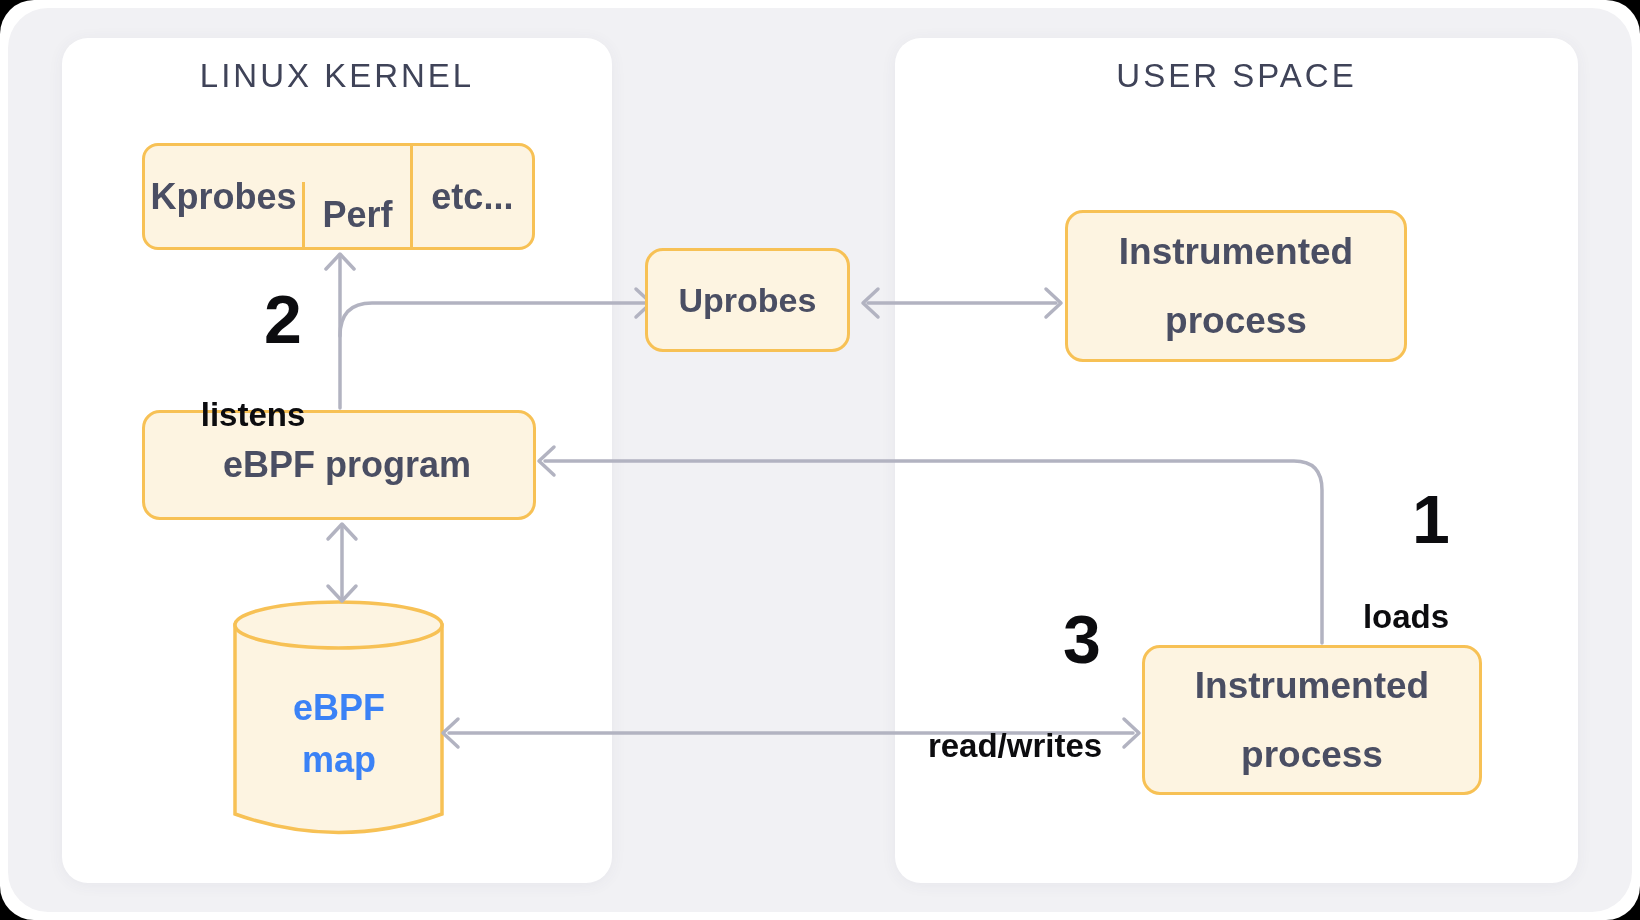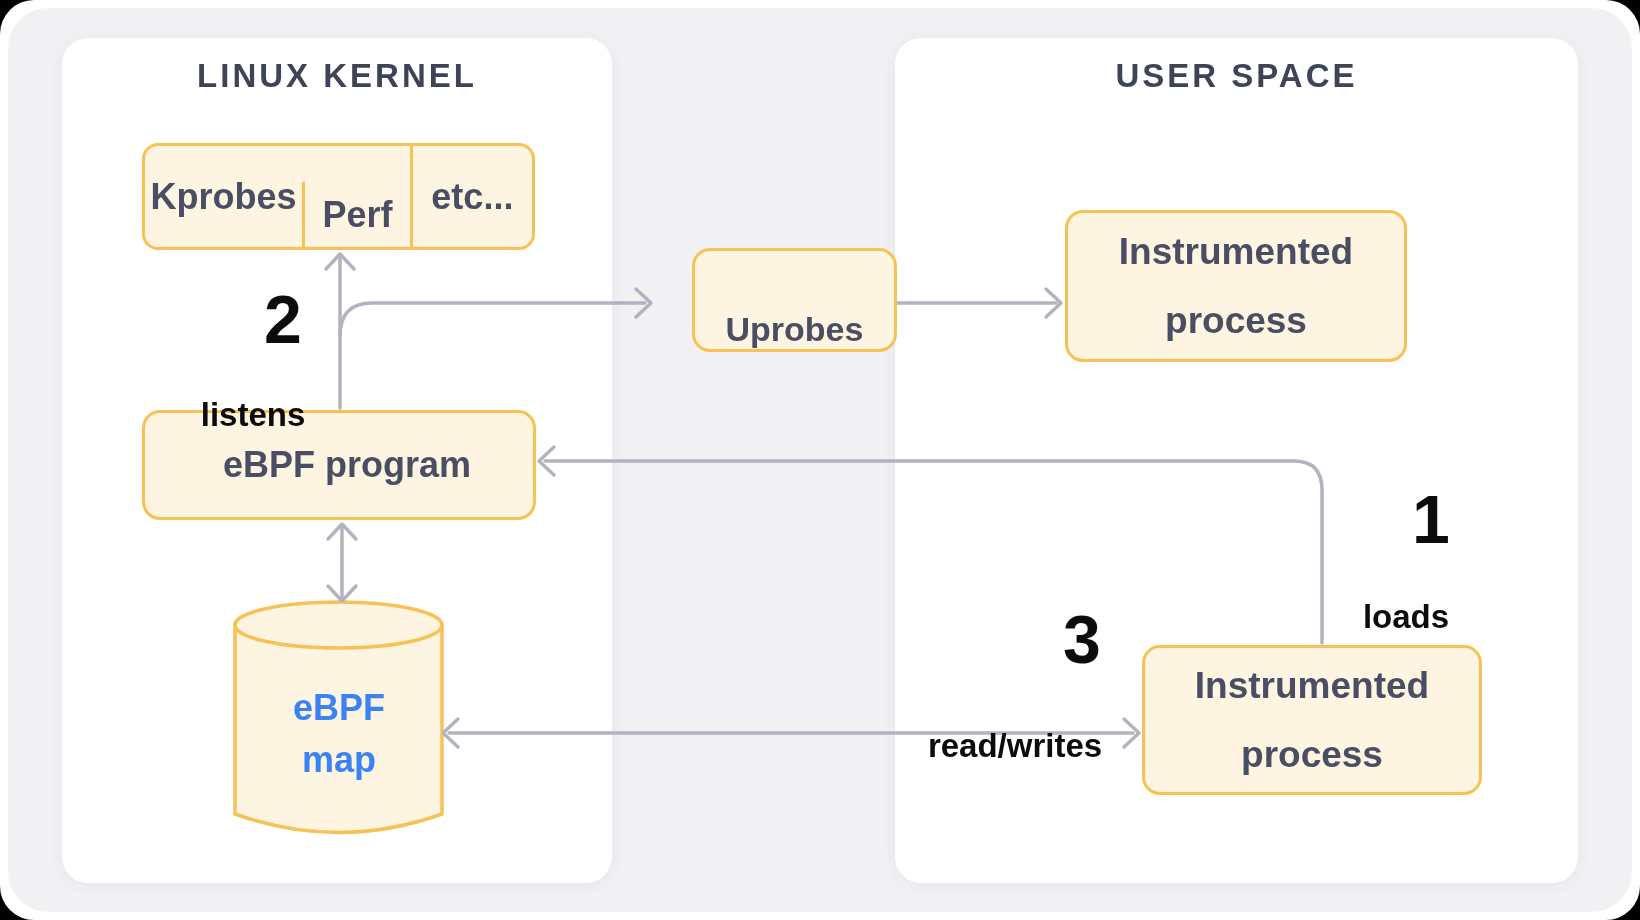--- a/index.html
+++ b/index.html
@@ -13,21 +13,21 @@
     background:#f1f1f4; border-radius:40px;
   }
   .panel {
     position:absolute; top:38px; height:845px; background:#fff;
     border-radius:26px; box-shadow:0 2px 16px rgba(70,70,110,0.06);
   }
   .panel-kernel { left:62px; width:550px; }
   .panel-user   { left:895px; width:683px; }
   .panel-title {
     position:absolute; top:19px; left:0; width:100%; margin:0;
-    text-align:center; font-size:33px; line-height:38px; font-weight:700;
+    text-align:center; font-size:33px; line-height:38px; font-weight:400;
     letter-spacing:3px; color:#3f4358;
   }
   .connectors { position:absolute; left:0; top:0; pointer-events:none; }
   .arrow-stroke { stroke:#b2b3c1; stroke-width:3.5; fill:none;
                   stroke-linecap:round; stroke-linejoin:round; }
   .cyl-shape { stroke:#f7c155; stroke-width:3.5; fill:#fdf4e1; }
   .node {
     position:absolute; display:flex; align-items:center; justify-content:center;
     background:#fdf4e1; border:3.5px solid #f7c155; border-radius:18px;
     color:#4a4e63; font-weight:700; font-size:36px; text-align:center;
@@ -102,21 +102,21 @@
   <div class="probe-row">
     <div class="probe-cell" style="flex:162 0 0;">Kprobes</div>
     <div class="probe-cell" style="flex:108 0 0;margin-top:36px;">Perf</div>
     <div class="probe-cell" style="flex:123 0 0;">etc...</div>
   </div>
 
   <div class="node" style="left:142px; top:410px; width:394px; height:110px;padding-left:16px;">
     <span>eBPF program</span>
   </div>
 
-  <div class="node" style="left:692px; top:248px; width:205px; height:104px; font-size:34px;align-items:flex-end;">
+  <div class="node" style="left:645px; top:248px; width:205px; height:104px; font-size:34px;">
     <span>Uprobes</span>
   </div>
 
   <div class="node two-line" style="left:1065px; top:210px; width:342px; height:152px;">
     <span>Instrumented</span>
     <span>process</span>
   </div>
 
   <div class="node two-line" style="left:1142px; top:645px; width:340px; height:150px;">
     <span>Instrumented</span>

